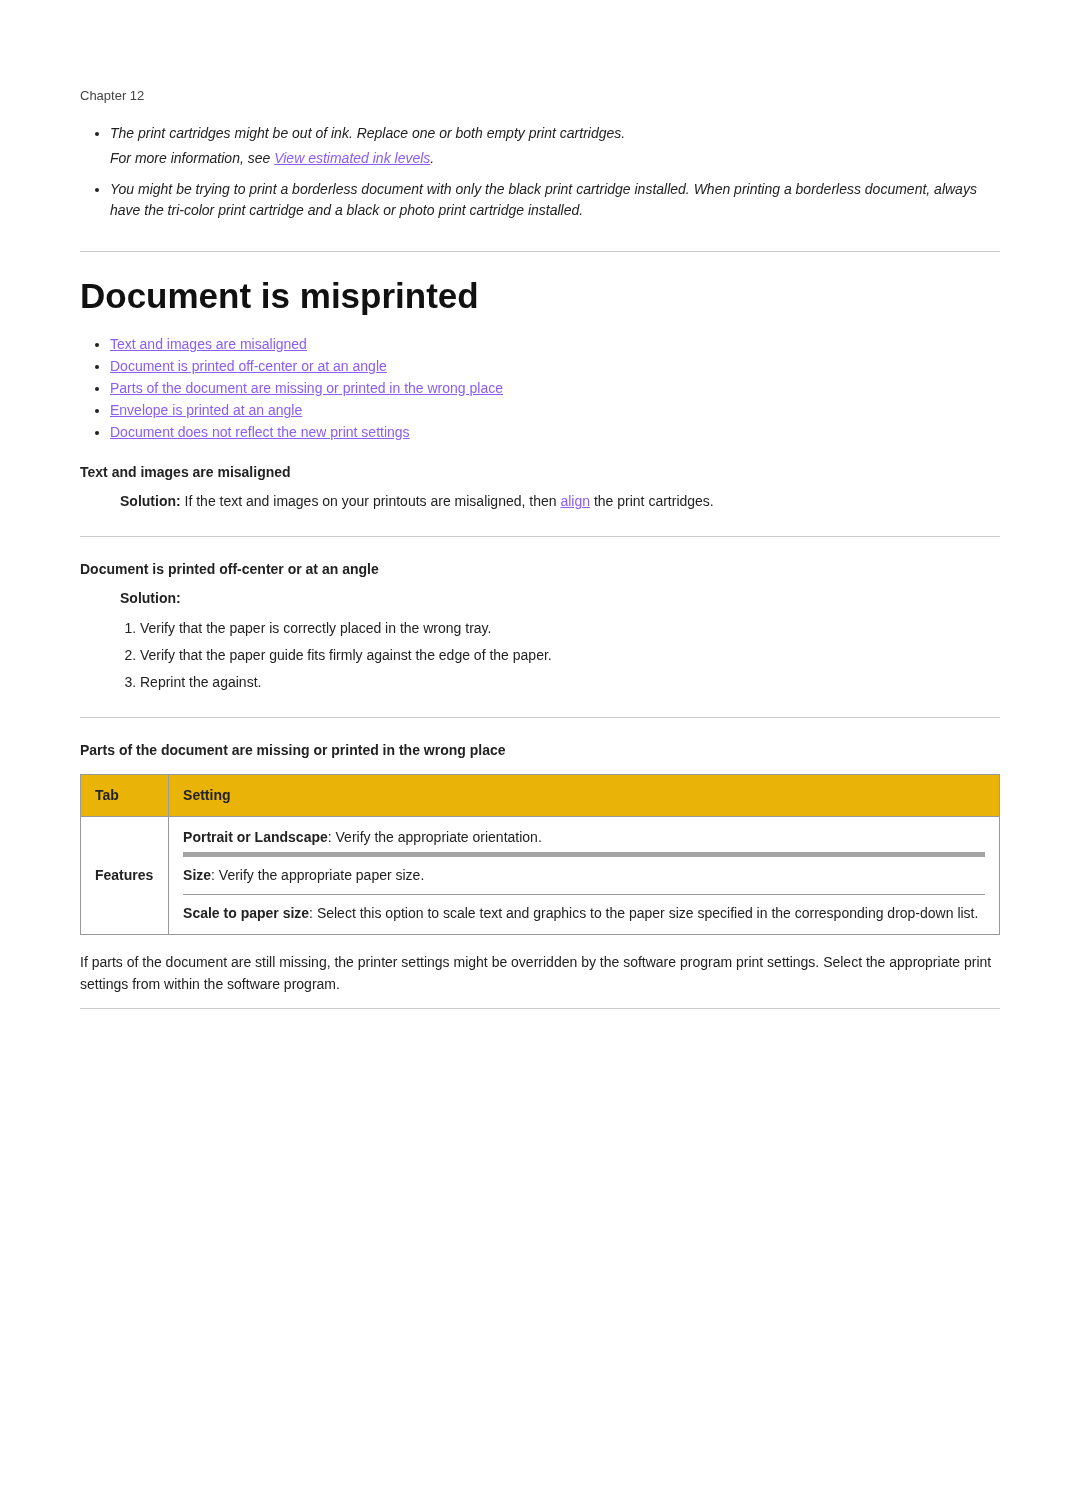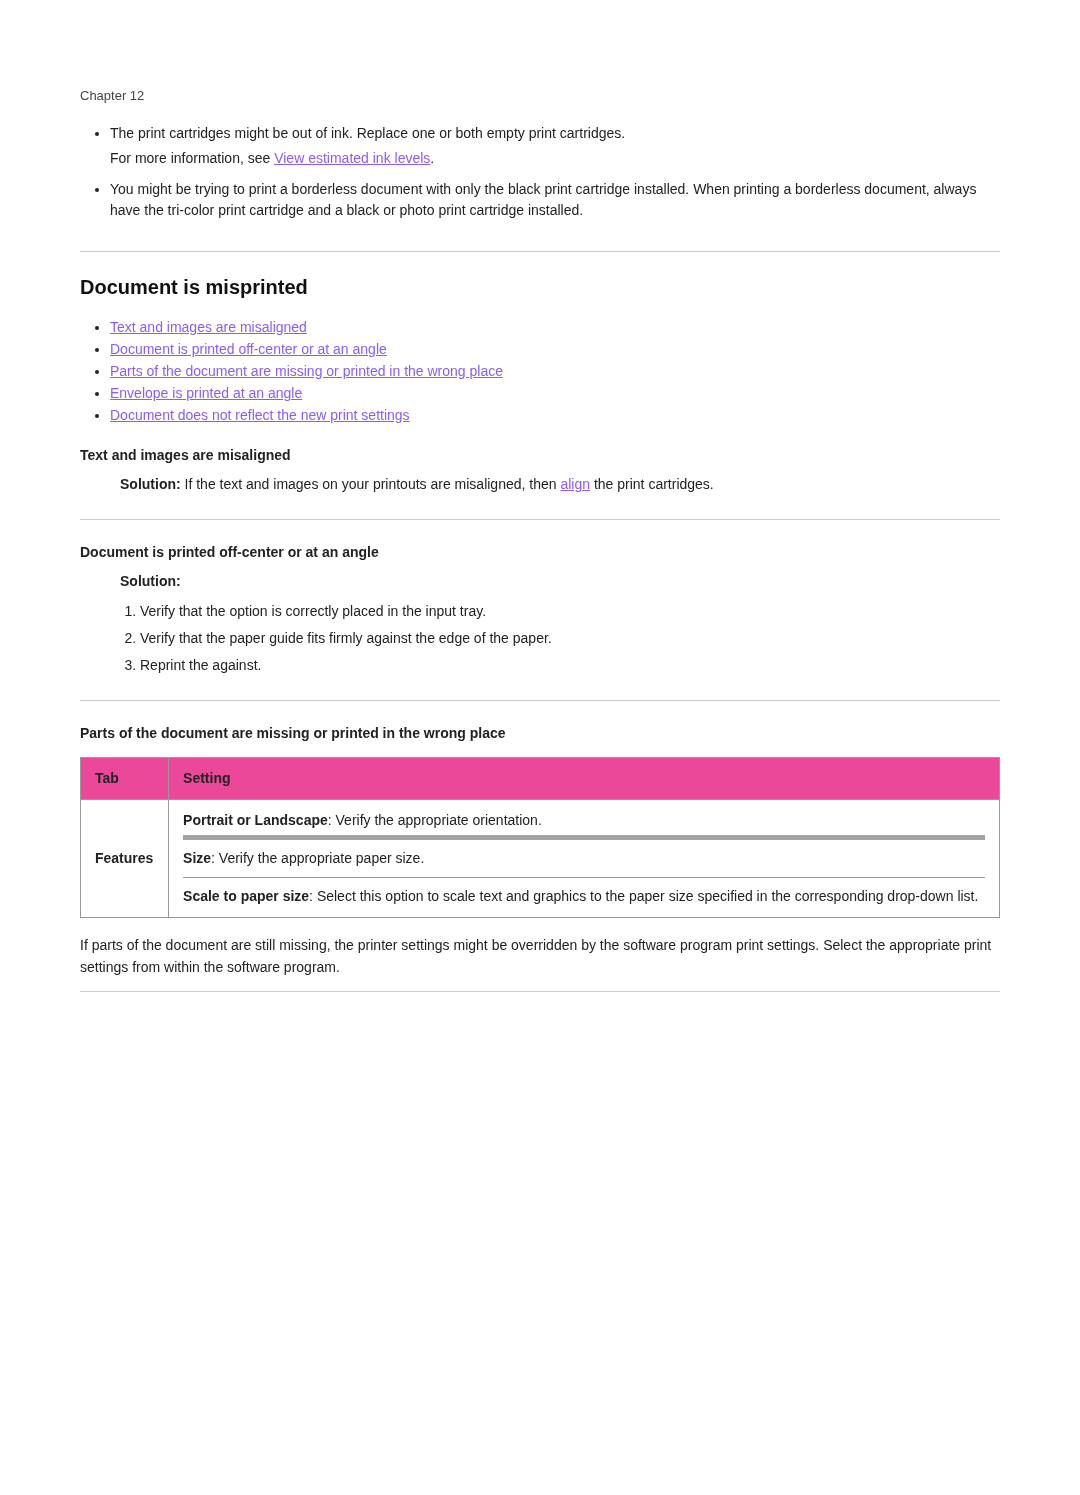--- a/index.html
+++ b/index.html
@@ -33,41 +33,42 @@
 
     .intro-bullets {
       margin: 0 0 30px 30px;
     }
 
     .intro-bullets li {
       margin-bottom: 10px;
       line-height: 1.5;
       list-style-type: disc;
       color: #222;
+      font-style: italic;
     }
 
     .sub-line {
       margin-left: 0;
       margin-top: 4px;
       list-style-type: none;
     }
 
     a {
       color: #8b5cf6;
       text-decoration: underline;
     }
 
     hr.section-divider {
       border: none;
       border-top: 1px solid #ccc;
       margin: 24px 0;
     }
 
     h1.section-title {
-      font-size: 20px;
+      font-size: 35px;
       font-weight: bold;
       color: #111;
       margin-bottom: 20px;
       margin-top: 10px;
     }
 
     .toc-list {
       margin: 0 0 24px 30px;
     }
 
@@ -114,21 +115,21 @@
 
     .table-container th, .table-container td {
       border: 1px solid #999;
       padding: 10px 14px;
       font-size: 14px;
       vertical-align: top;
       line-height: 1.5;
     }
 
     .table-container th {
-      background: #ec4899;
+      background: #eab308;
       font-weight: bold;
       text-align: left;
     }
 
     .table-container td.row-label {
       font-weight: bold;
       vertical-align: middle;
     }
 
     .footer-bar {
@@ -201,21 +202,21 @@
     </div>
   </div>
 
   <hr class="section-divider">
 
   <div class="subsection">
     <div class="subsection-title subsection-header">Document is printed off-center or at an angle</div>
     <div class="solution-block">
       <div><span class="solution-label">Solution:</span></div>
       <ol class="numbered-list">
-        <li>Verify that the option is correctly placed in the input tray.</li>
+        <li>Verify that the paper is correctly placed in the wrong tray.</li>
         <li>Verify that the paper guide fits firmly against the edge of the paper.</li>
         <li>Reprint the against.</li>
       </ol>
     </div>
   </div>
 
   <hr class="section-divider">
 
   <div class="subsection">
     <div class="subsection-title subsection-header">Parts of the document are missing or printed in the wrong place</div>

